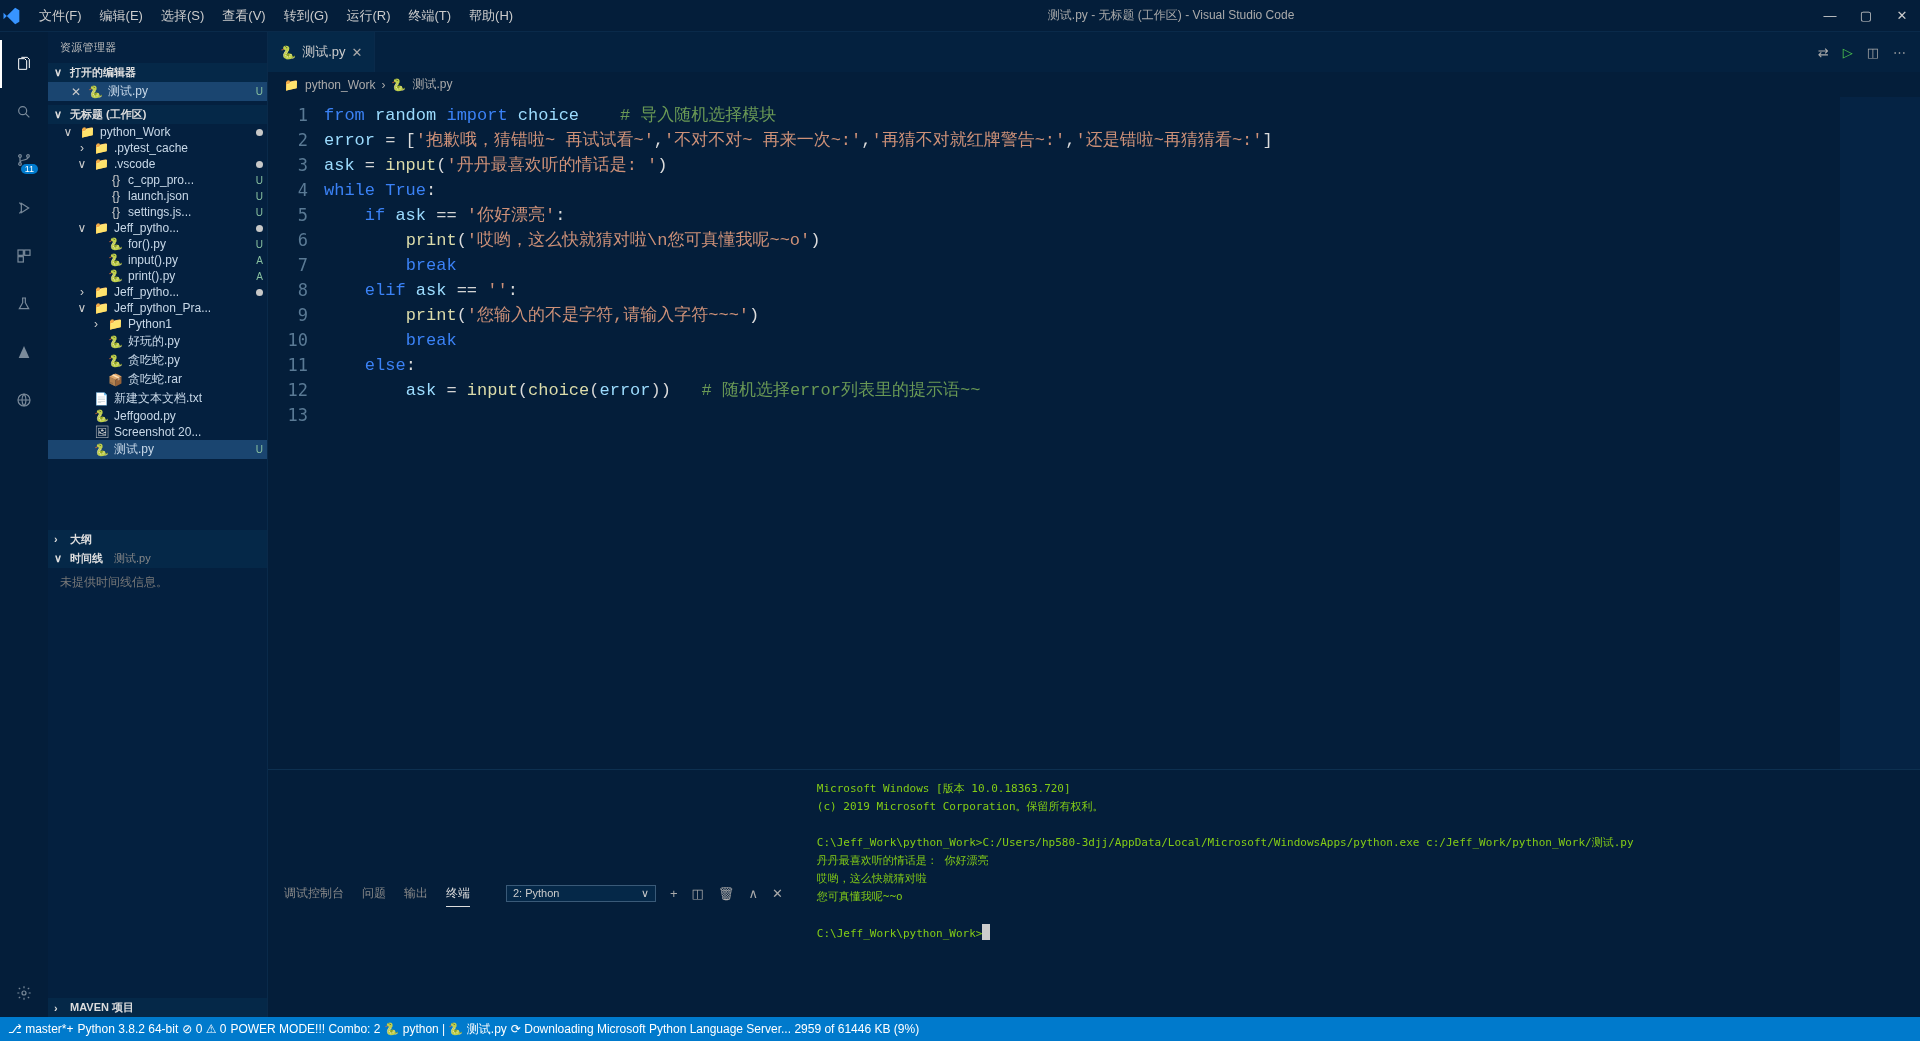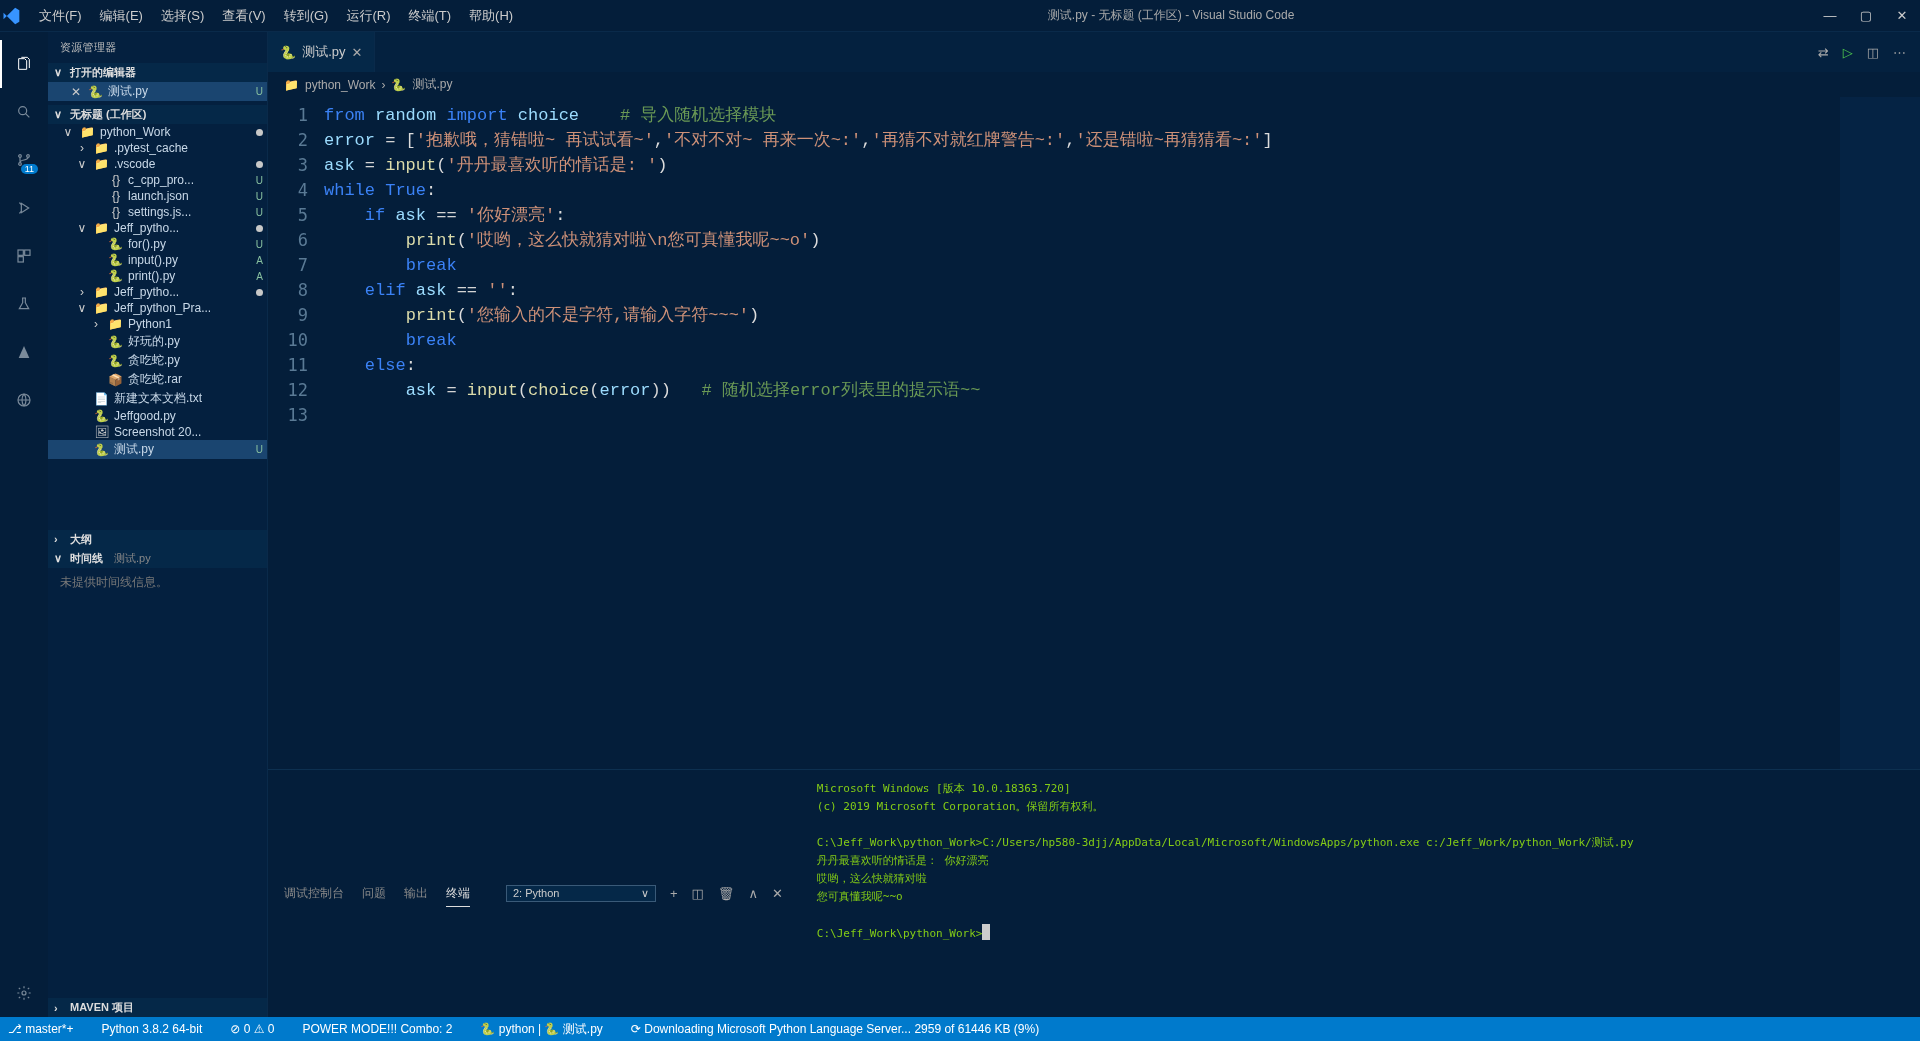--- a/index.html
+++ b/index.html
@@ -454,21 +454,21 @@
 丹丹最喜欢听的情话是： 你好漂亮
 哎哟，这么快就猜对啦
 您可真懂我呢~~o
 
 C:\Jeff_Work\python_Work&gt;</span><span class="cursor"></span></div>
     </div>
   </div>
 </div>
 
 <div class="statusbar">
-  <div id="status-left" style="display:flex;gap:28px">
+  <div id="status-left" style="display:flex;gap:4px">
       <span class="sitem">⎇ master*+</span>
       <span class="sitem">Python 3.8.2 64-bit</span>
       <span class="sitem">⊘ 0 ⚠ 0</span>
       <span class="sitem">POWER MODE!!! Combo: 2</span>
       <span class="sitem">🐍 python | 🐍 测试.py</span>
       <span class="sitem">⟳ Downloading Microsoft Python Language Server... 2959 of 61446 KB (9%)</span>
     </div>
   <div class="spacer"></div>
 </div>
 

